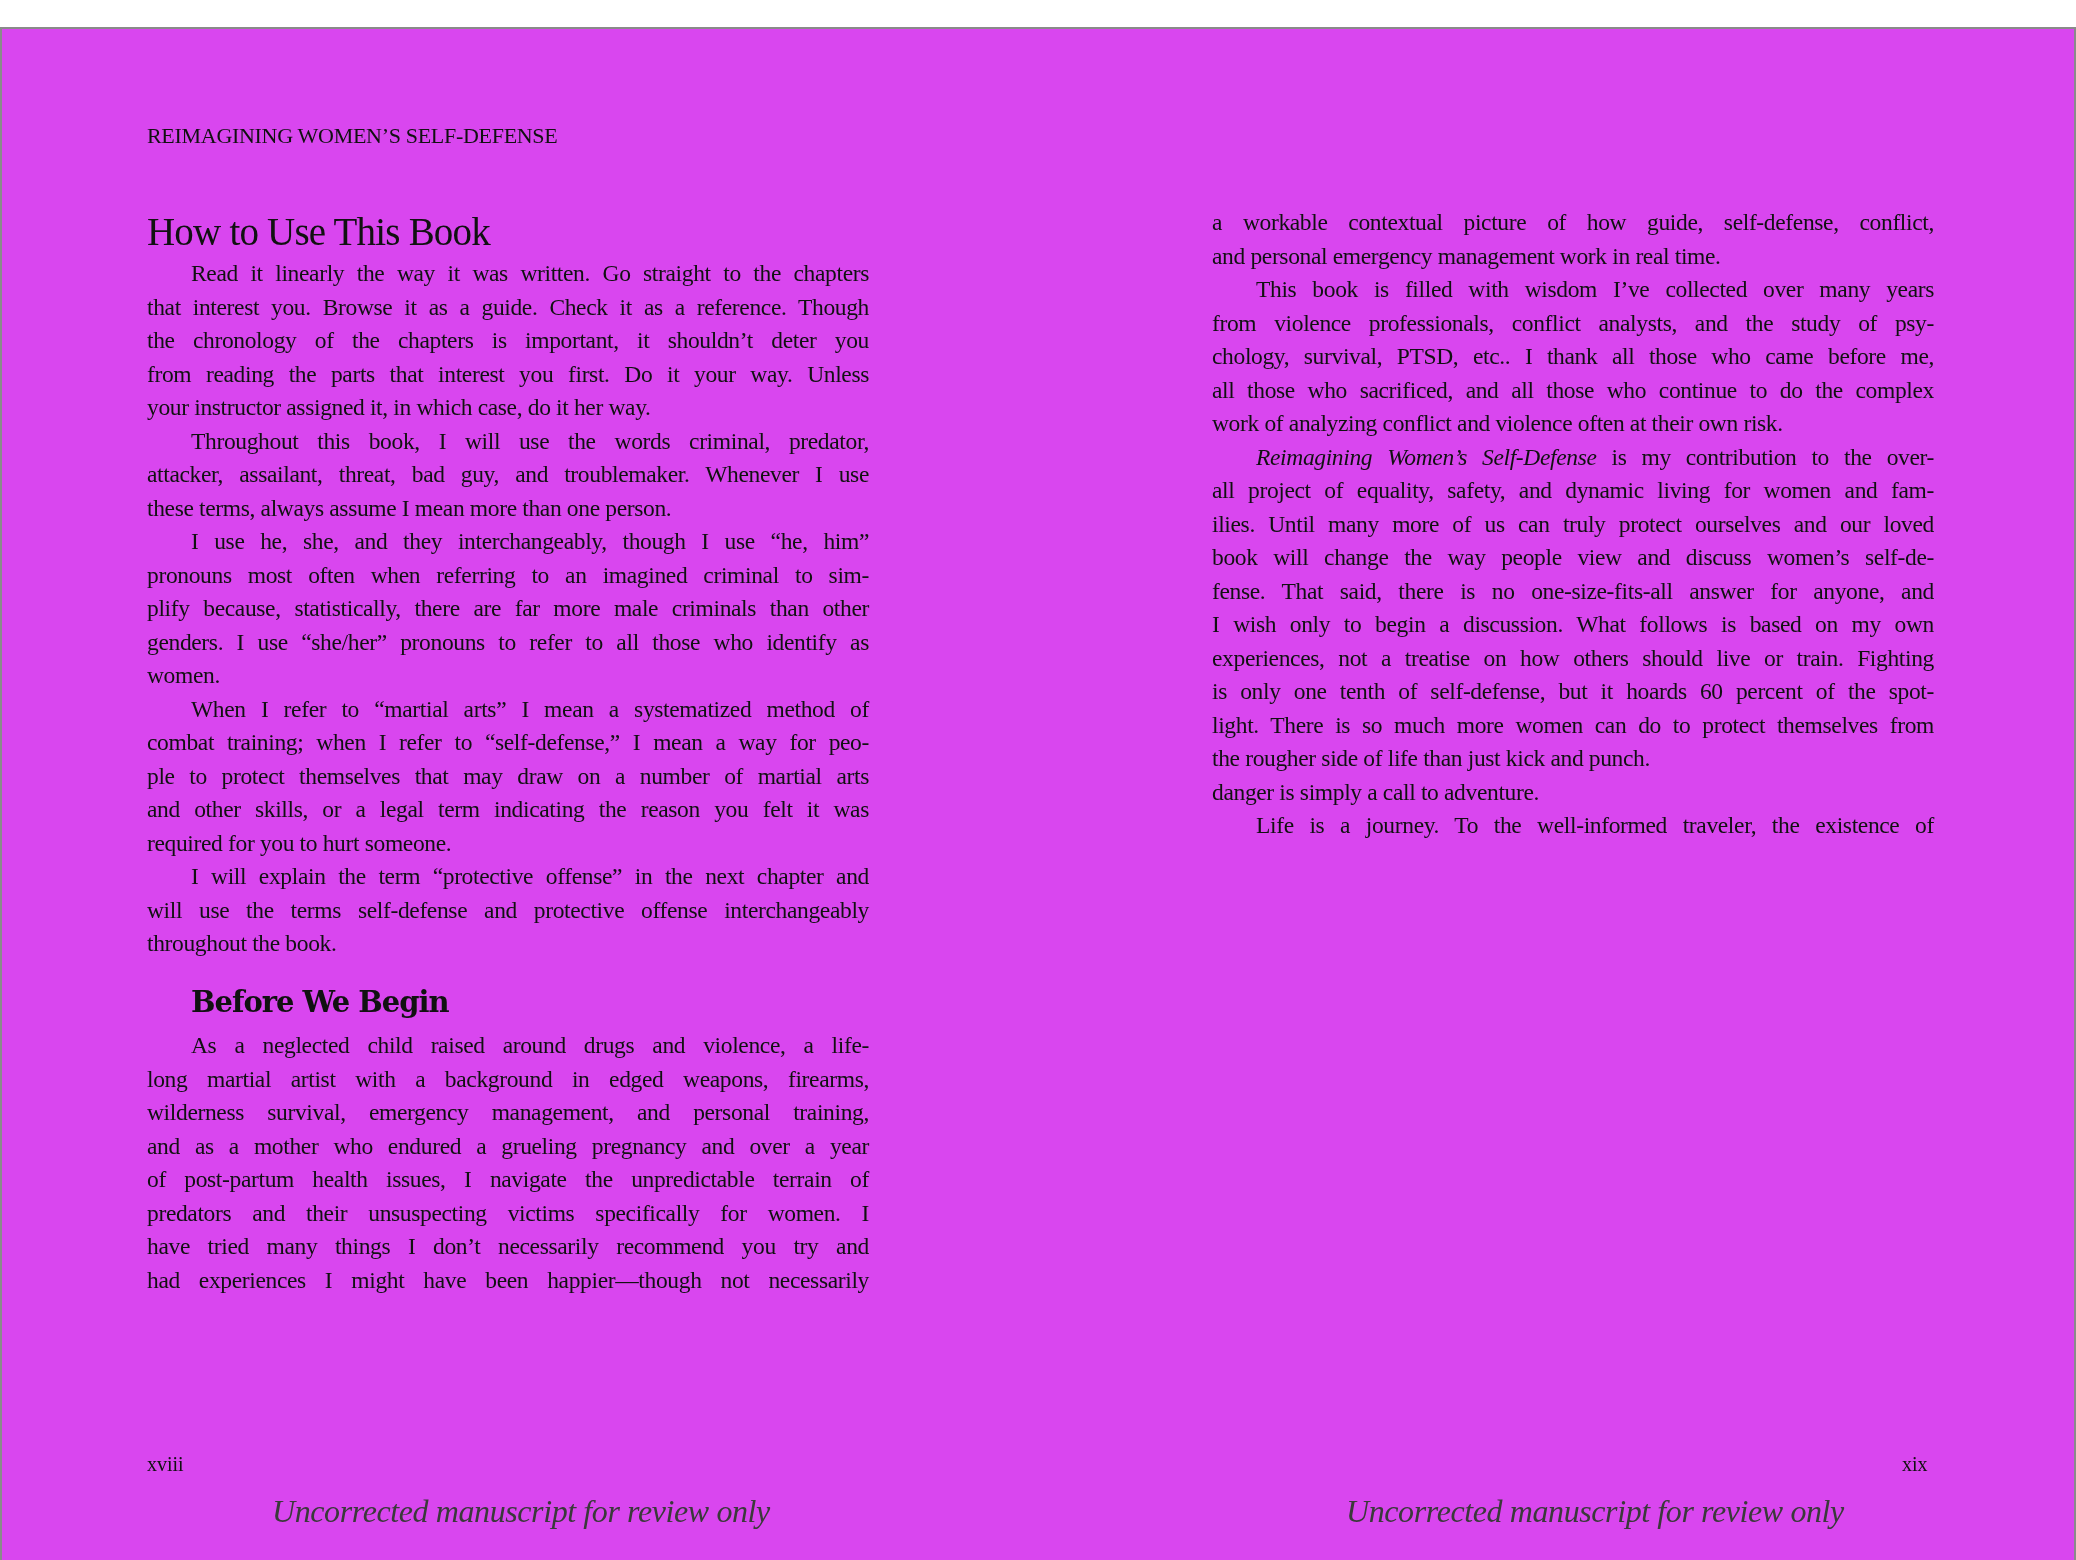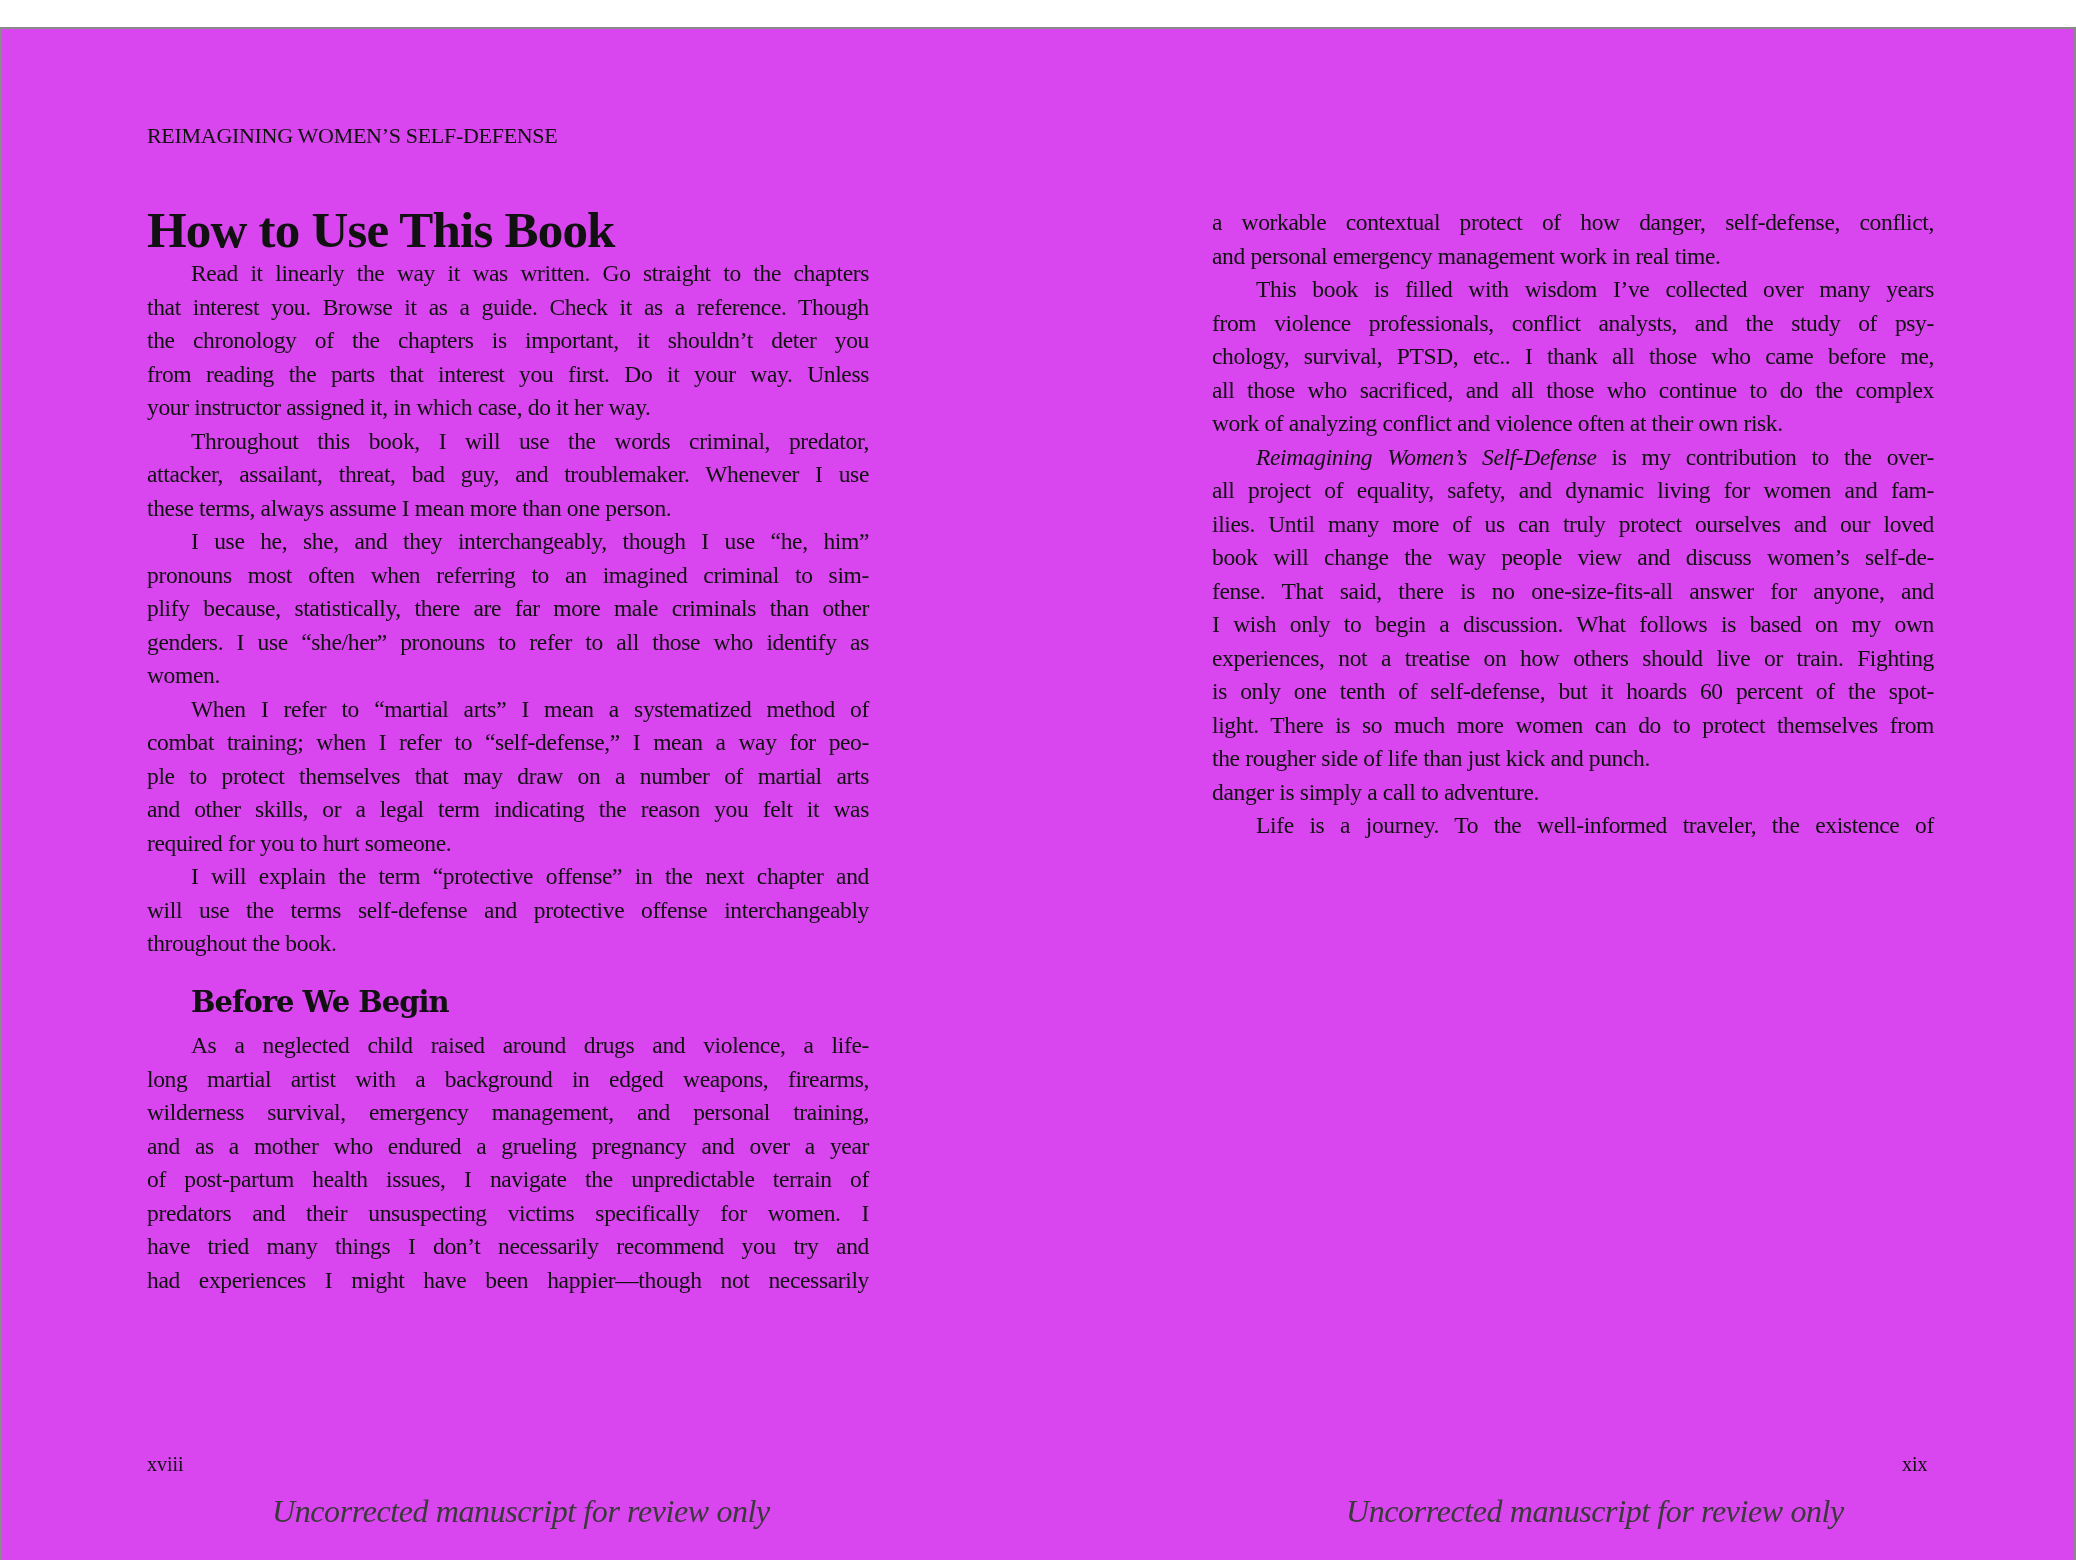--- a/index.html
+++ b/index.html
@@ -10,22 +10,22 @@
   }
   .serif { font-family: "Liberation Serif", "DejaVu Serif", serif; color: #111111; }
   .running-head {
     position: absolute; left: 145px; top: 94px;
     font-size: 22px; letter-spacing: -0.3px; white-space: nowrap;
   }
   .column { position: absolute; width: 722px; }
   .col-left { left: 145px; }
   .col-right { left: 1210px; }
   .h1 {
-    position: absolute; left: 145px; top: 172px;
-    font-size: 51px; font-weight: bold; letter-spacing: -0.8px; white-space: nowrap;
+    position: absolute; left: 145px; top: 180px;
+    font-size: 39px; font-weight: normal; letter-spacing: -0.8px; white-space: nowrap;
   }
   .line {
     height: 33.5px; line-height: 33.5px; font-size: 23.5px;
     text-align: justify; text-align-last: justify; white-space: nowrap;
     letter-spacing: -0.35px; overflow: visible;
   }
   .line.last { text-align-last: left; }
   .line.indent { text-indent: 44px; }
   .line span.it { font-style: italic; }
   .h2 {
@@ -84,21 +84,21 @@
       <div class="line">long martial artist with a background in edged weapons, firearms,</div>
       <div class="line">wilderness survival, emergency management, and personal training,</div>
       <div class="line">and as a mother who endured a grueling pregnancy and over a year</div>
       <div class="line">of post-partum health issues, I navigate the unpredictable terrain of</div>
       <div class="line">predators and their unsuspecting victims specifically for women. I</div>
       <div class="line">have tried many things I don’t necessarily recommend you try and</div>
       <div class="line">had experiences I might have been happier—though not necessarily</div>
     </div>
 
   <div class="column col-right serif" style="top:177px;" id="right-body">
-      <div class="line">a workable contextual protect of how danger, self-defense, conflict,</div>
+      <div class="line">a workable contextual picture of how guide, self-defense, conflict,</div>
       <div class="line last">and personal emergency management work in real time.</div>
       <div class="line indent">This book is filled with wisdom I’ve collected over many years</div>
       <div class="line">from violence professionals, conflict analysts, and the study of psy-</div>
       <div class="line">chology, survival, PTSD, etc.. I thank all those who came before me,</div>
       <div class="line">all those who sacrificed, and all those who continue to do the complex</div>
       <div class="line last">work of analyzing conflict and violence often at their own risk.</div>
       <div class="line indent"><span class="it">Reimagining Women’s Self-Defense</span><span> is my contribution to the over-</span></div>
       <div class="line">all project of equality, safety, and dynamic living for women and fam-</div>
       <div class="line">ilies. Until many more of us can truly protect ourselves and our loved</div>
       <div class="line">book will change the way people view and discuss women’s self-de-</div>

